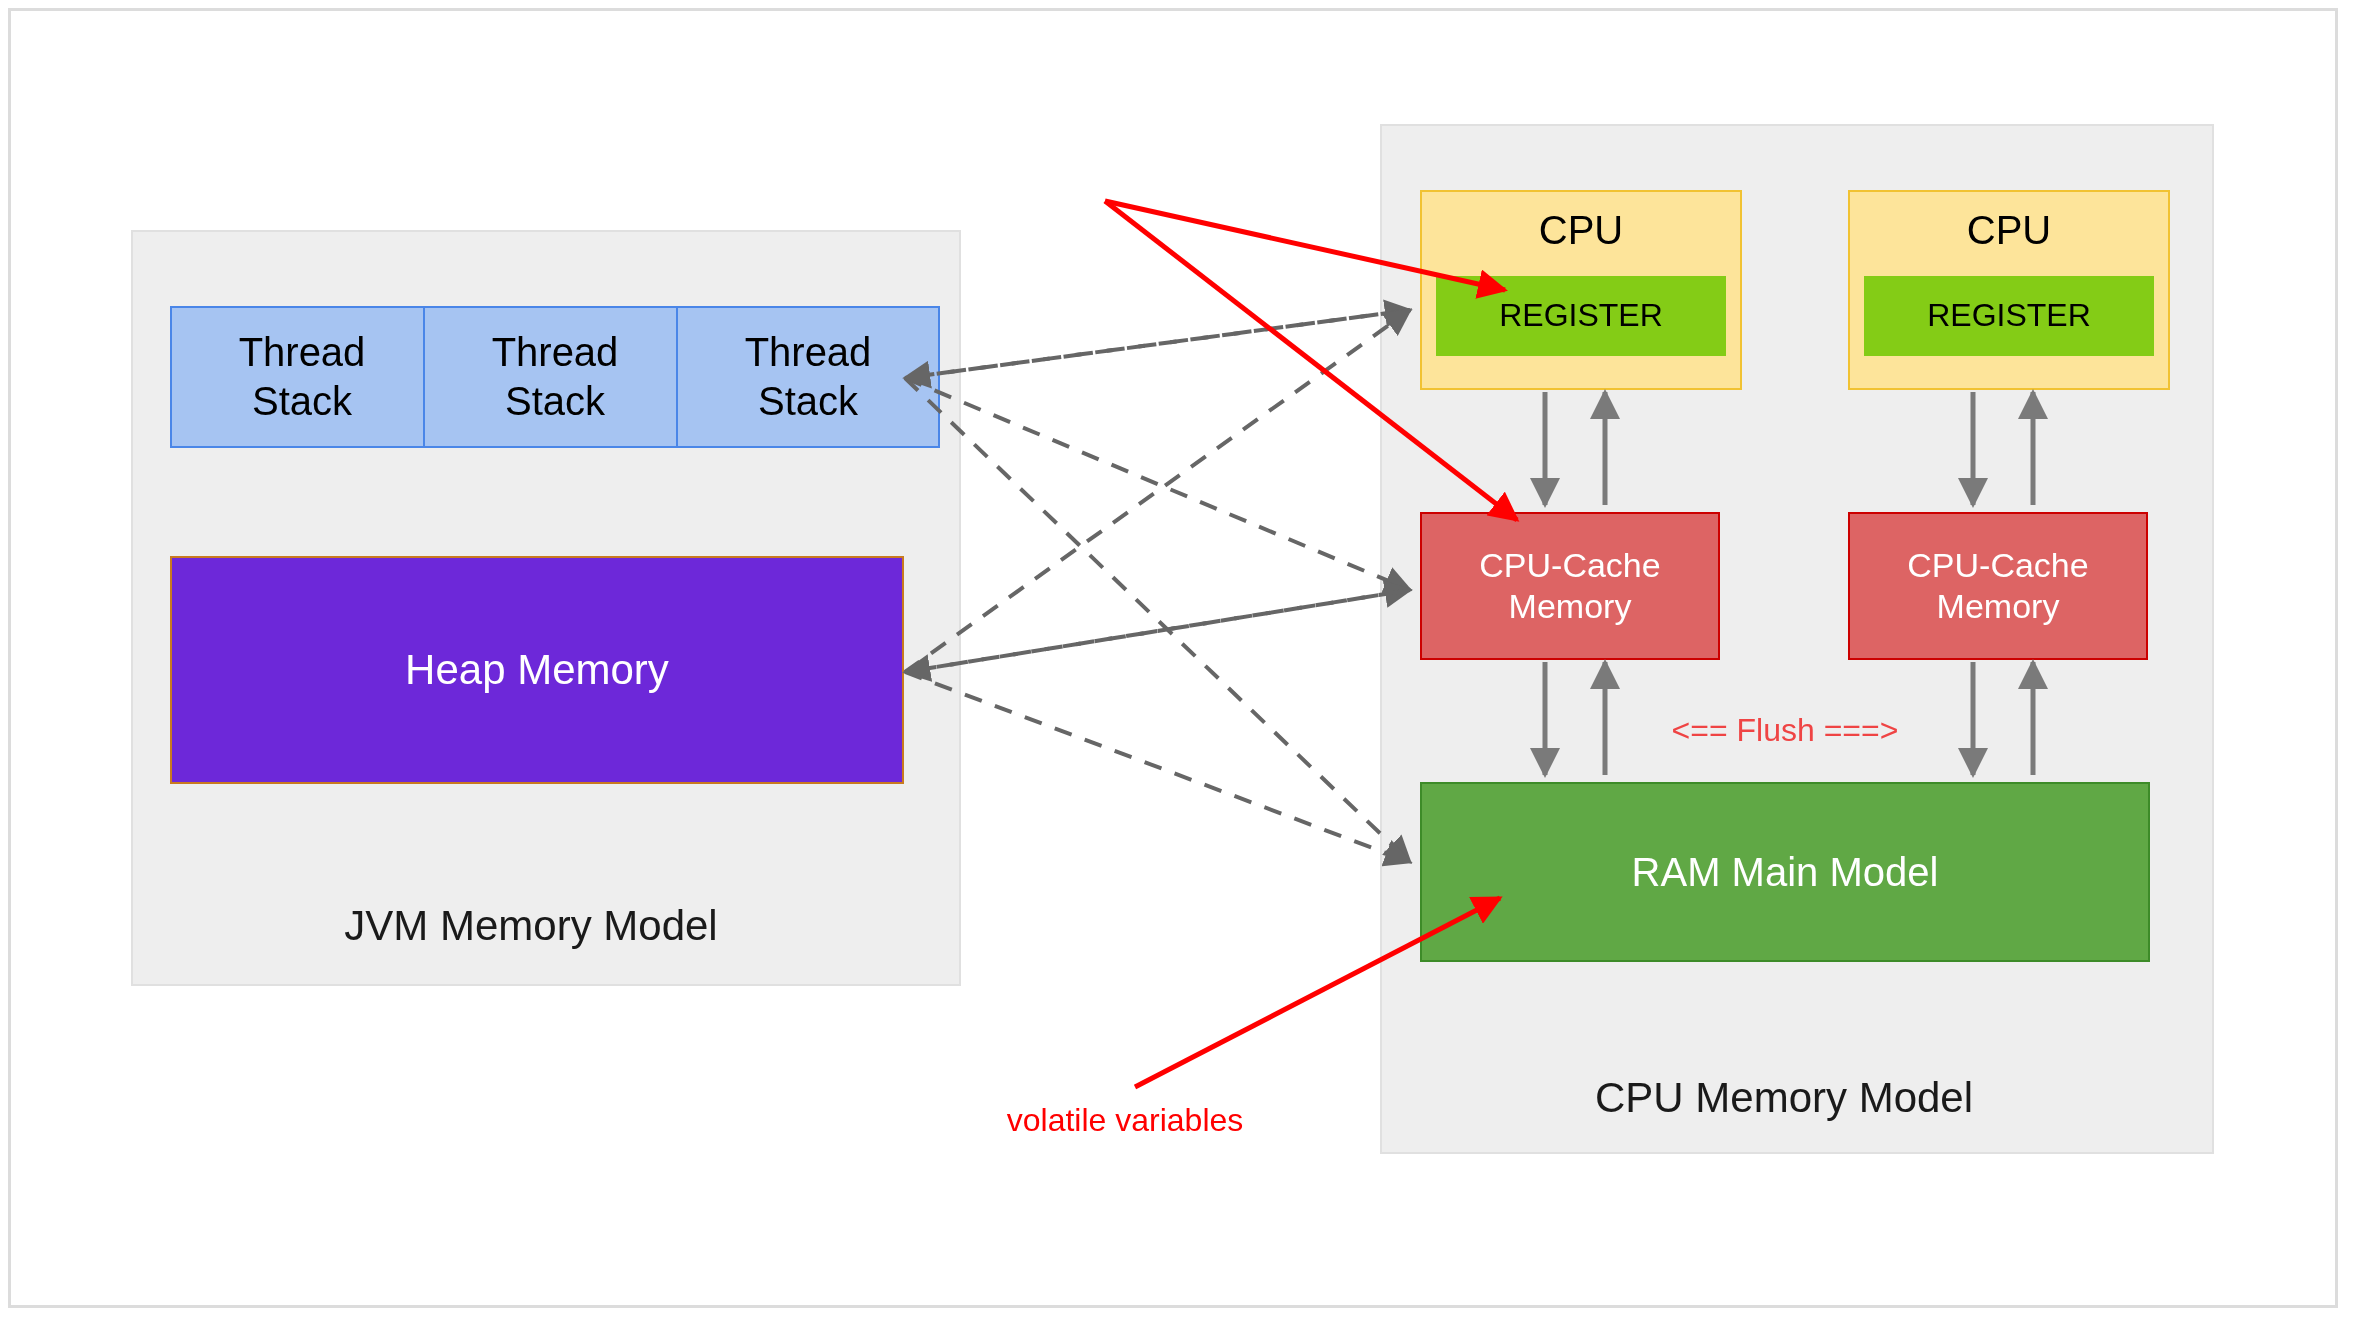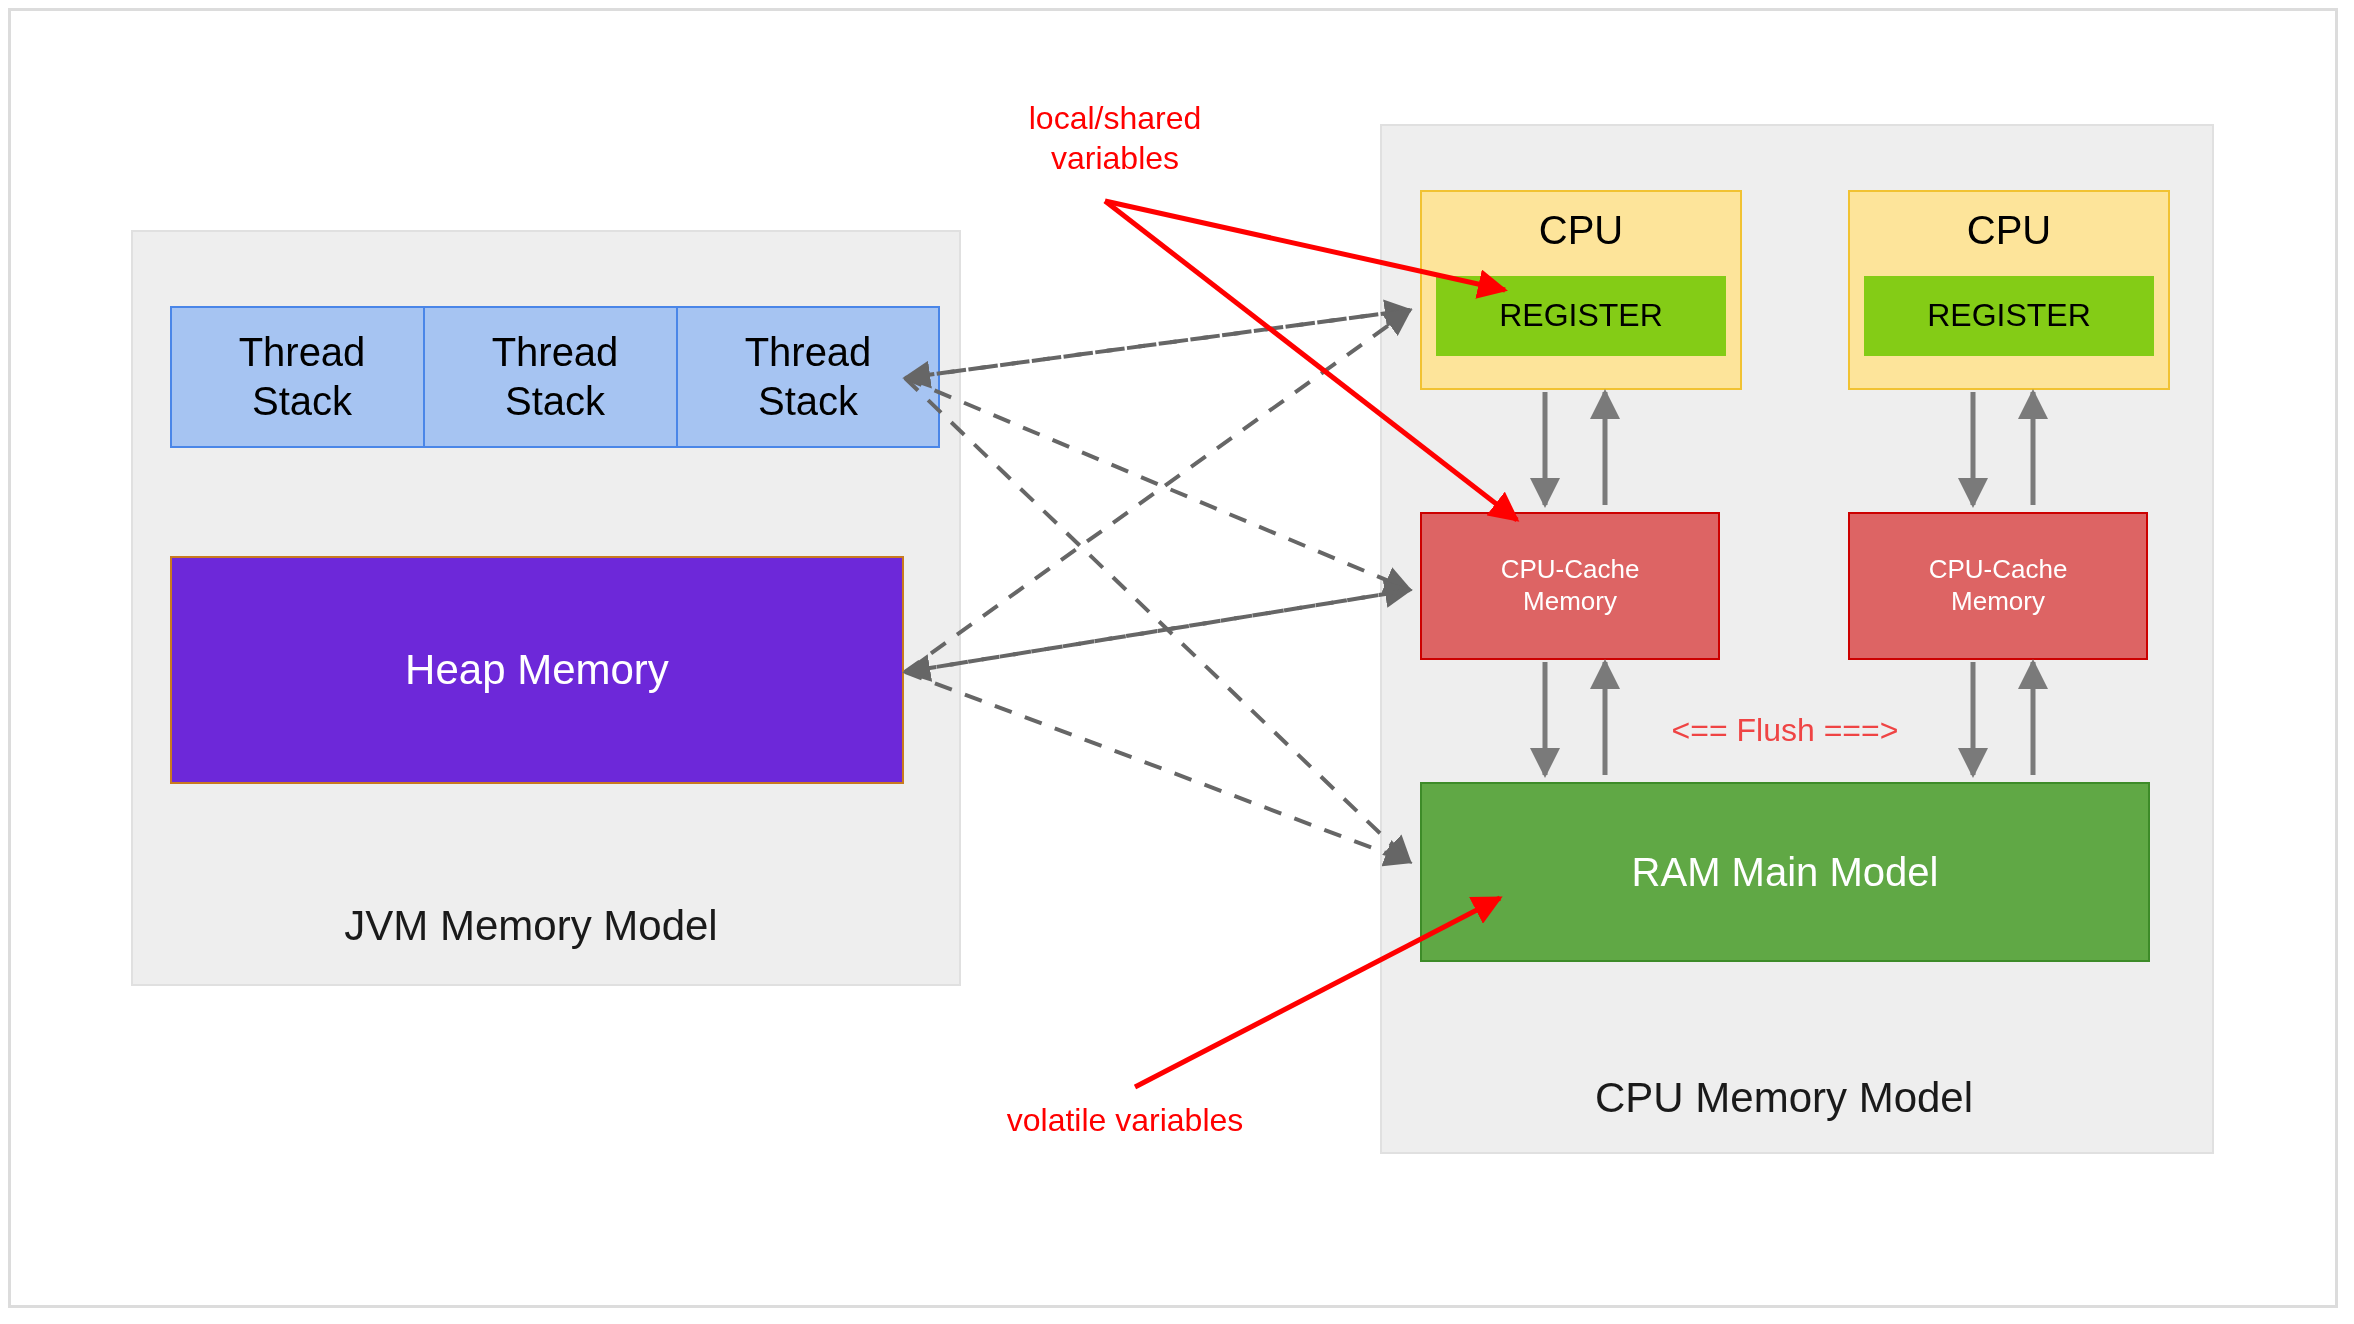--- a/index.html
+++ b/index.html
@@ -149,21 +149,21 @@
     color: #000000;
   }
 
   
   .cpu-cache {
     background: #dd6464;
     border: 2px solid #cc0000;
     width: 300px;
     height: 148px;
     top: 512px;
-    font-size: 26px;
+    font-size: 34px;
     color: #ffffff;
   }
   #cpu-cache-1 { left: 1420px; }
   #cpu-cache-2 { left: 1848px; }
 
   
   #ram-main-memory {
     left: 1420px;
     top: 782px;
     width: 730px;
@@ -254,22 +254,20 @@
     <span class="node-label" style="white-space: pre-line;">CPU-Cache
 Memory</span>
   </div>
 
   <div class="node" id="ram-main-memory">
     <span class="node-label">RAM Main Model</span>
   </div>
 
   <div id="ann-flush">&lt;== Flush ===&gt;</div>
 
-  <div class="annotation" id="ann-local-shared" style="white-space: pre-line;">local/shared
-variables</div>
   <div class="annotation" id="ann-volatile">volatile variables</div>
 
   <svg id="wires" viewBox="0 0 2354 1324" xmlns="http://www.w3.org/2000/svg">
     <defs>
       <marker id="arrow-gray" viewBox="0 0 10 10" refX="9" refY="5" markerWidth="7" markerHeight="7" orient="auto-start-reverse">
         <path d="M 0 0 L 10 5 L 0 10 z" fill="#666666"></path>
       </marker>
       <marker id="arrow-gray-solid" viewBox="0 0 10 10" refX="9" refY="5" markerWidth="6" markerHeight="6" orient="auto-start-reverse">
         <path d="M 0 0 L 10 5 L 0 10 z" fill="#7a7a7a"></path>
       </marker>

